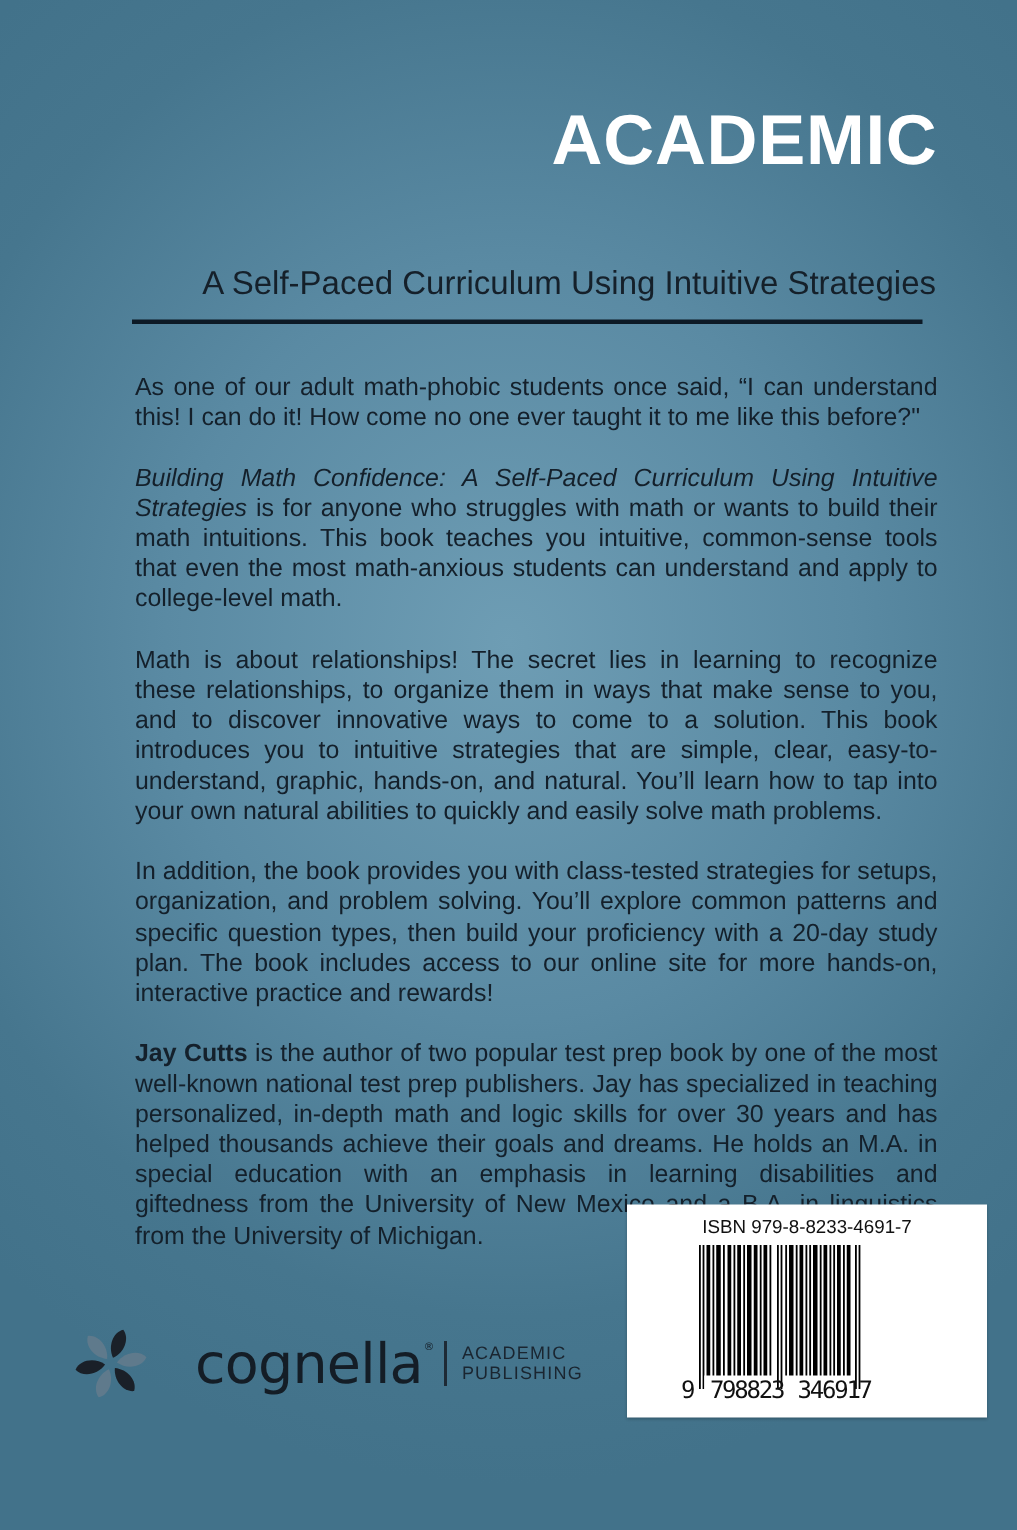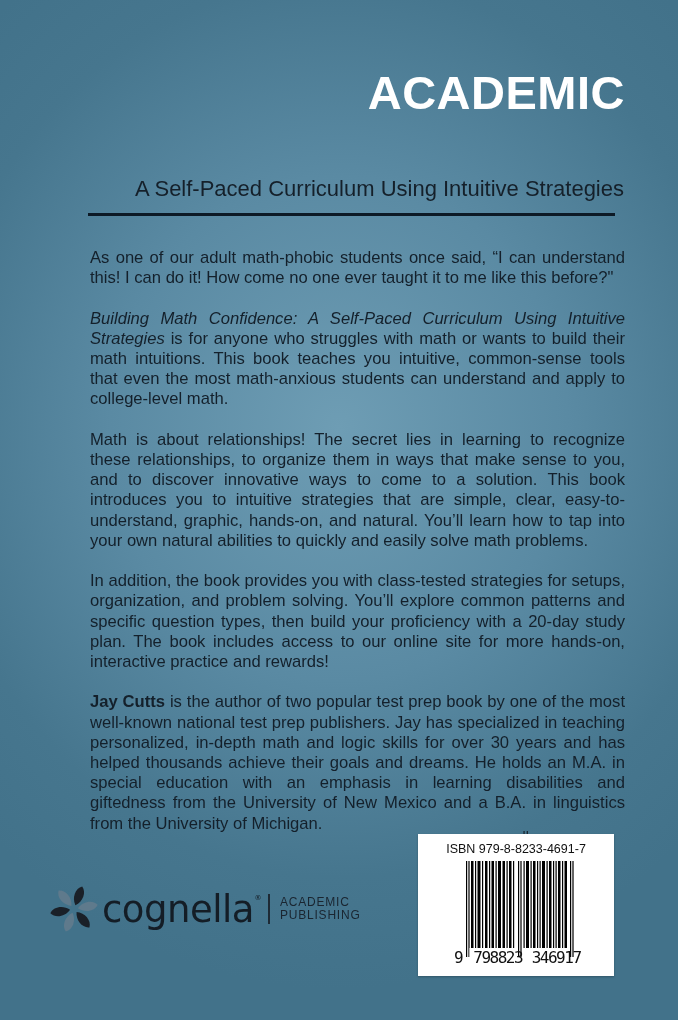--- a/index.html
+++ b/index.html
@@ -32,36 +32,36 @@
     text-align: justify;
   }
   .body-text p { margin: 0 0 20.2px 0; }
   .body-text em { font-style: italic; }
   .body-text strong { font-weight: bold; }
   .url {
     position: absolute; left: 451px; top: 829px;
     font-size: 14px; color: #16222c;
   }
   .barcode-box {
-    position: absolute; left: 418px; top: 834px; width: 196px; height: 142px;
+    position: absolute; left: 418px; top: 803px; width: 240px; height: 142px;
     background: #ffffff; box-shadow: 0 1px 2px rgba(0,0,0,0.25);
   }
   .isbn {
     position: absolute; top: 8px; left: 0; width: 100%; text-align: center;
     font-size: 12.5px; color: #111;
   }
   .bars {
     position: absolute; left: 48px; top: 27px; width: 110px; height: 100px;
   }
   .logo {
     position: absolute; left: 46px; top: 883px; height: 52px;
     display: flex; align-items: center;
   }
   .logo-word {
-    font-size: 37px; font-weight: normal; color: #141d26; margin-left: 0;
+    font-size: 37px; font-weight: normal; color: #141d26; margin-left: 28px;
     letter-spacing: -0.5px; font-family: "DejaVu Sans", sans-serif;
     position: relative;
   }
   .reg { font-size: 7px; position: absolute; right: -7px; top: 6px; }
   .logo-divider {
     width: 2px; height: 30px; background: #1e2a35; margin-left: 14px; margin-right: 10px;
   }
   .logo-tag {
     font-size: 12px; line-height: 13px; color: #1a2530; letter-spacing: 0.8px;
   }

